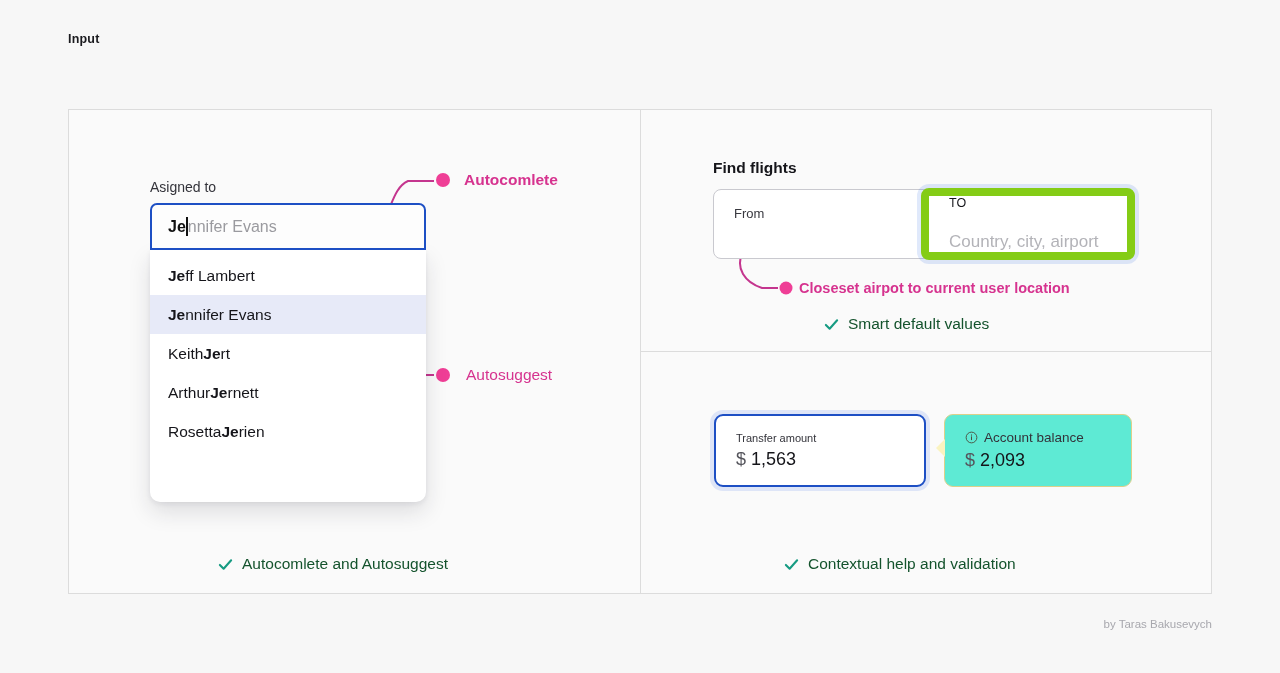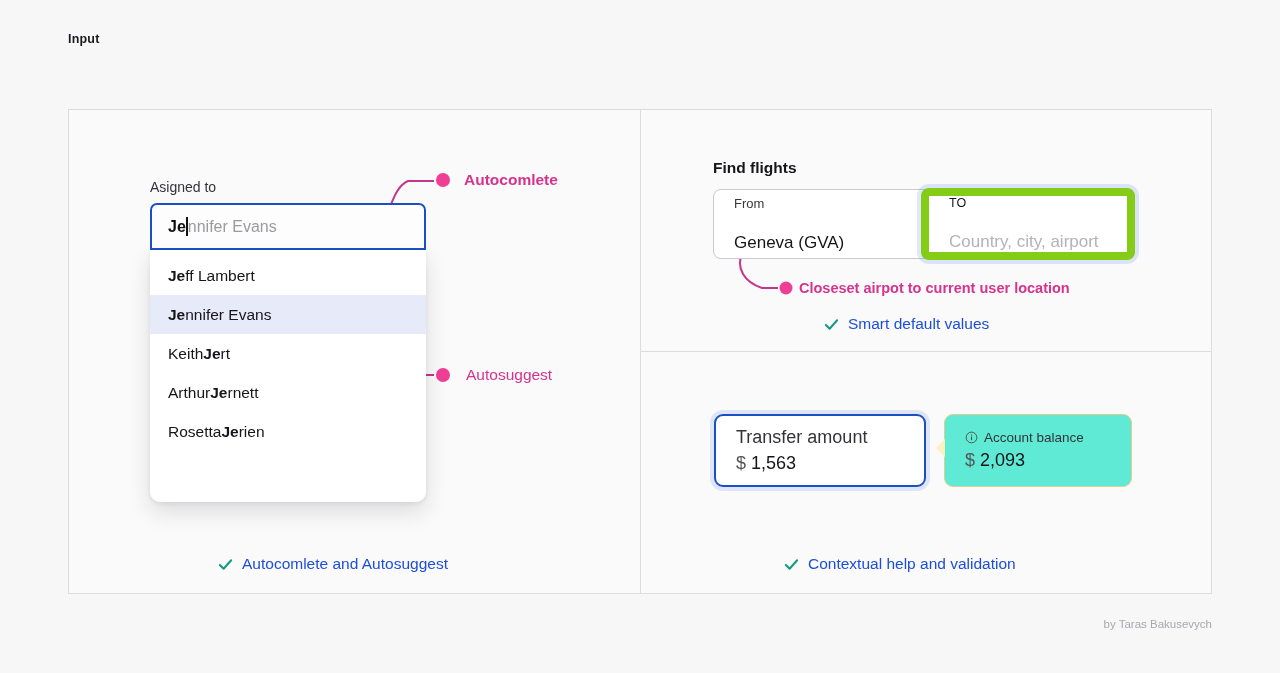--- a/index.html
+++ b/index.html
@@ -36,21 +36,21 @@
     height: 1px; background: #dcdcdc;
   }
   .panel-vline {
     position: absolute; left: 640px; top: 109px; width: 1px;
     height: 485px; background: #dcdcdc;
   }
 
   
   .caption {
     position: absolute; display: flex; align-items: center; gap: 9px;
-    font-size: 15.5px; color: #1d4ed8; white-space: nowrap;
+    font-size: 15.5px; color: #14532d; white-space: nowrap;
   }
   #caption-left  { left: 218px; top: 555px; }
   #caption-right { left: 784px; top: 555px; }
   .check {
     display: inline-block; width: 15px; height: 15px;
     position: relative; flex: 0 0 auto;
   }
   .check svg { display: block; }
 
   
@@ -137,21 +137,21 @@
   
   .transfer-card {
     position: absolute; left: 714px; top: 414px;
     width: 212px; height: 73px;
     background: #ffffff;
     border: 2px solid #1d4fc4; border-radius: 9px;
     box-shadow: 0 0 0 4px rgba(64,116,232,.15);
     display: flex; flex-direction: column; justify-content: center;
     padding-left: 20px;
   }
-  .tc-lab { font-size: 18px; color: #33333a; margin-bottom: 5px; }
+  .tc-lab { font-size: 11px; color: #33333a; margin-bottom: 5px; }
   .tc-val { font-size: 18px; color: #15151a; }
   .tc-val .cur { color: #55555c; margin-right: 5px; }
 
   .balance-tip {
     position: absolute; left: 944px; top: 414px;
     width: 188px; height: 73px;
     background: #5eead4; border: 1px solid #ddd08a;
     border-radius: 9px;
     display: flex; flex-direction: column; justify-content: center;
     padding-left: 20px;
@@ -246,21 +246,20 @@
 </svg>
 
 <div class="annot" id="annot-autocomplete">Autocomlete</div>
 <div class="annot" id="annot-autosuggest">Autosuggest</div>
 
 <div class="sec-title">Find flights</div>
 
 <div class="flight-group">
   <div class="ff-cell" id="ff-from">
     <span class="ff-lab">From</span>
-    <span class="ff-val">Geneva (GVA)</span>
   </div>
 </div>
 
 <div class="ff-to">
   <span class="ff-lab">TO</span>
   <span class="ff-ph">Country, city, airport</span>
 </div>
 
 <div class="annot" id="annot-airport">Closeset airpot to current user location</div>
 

